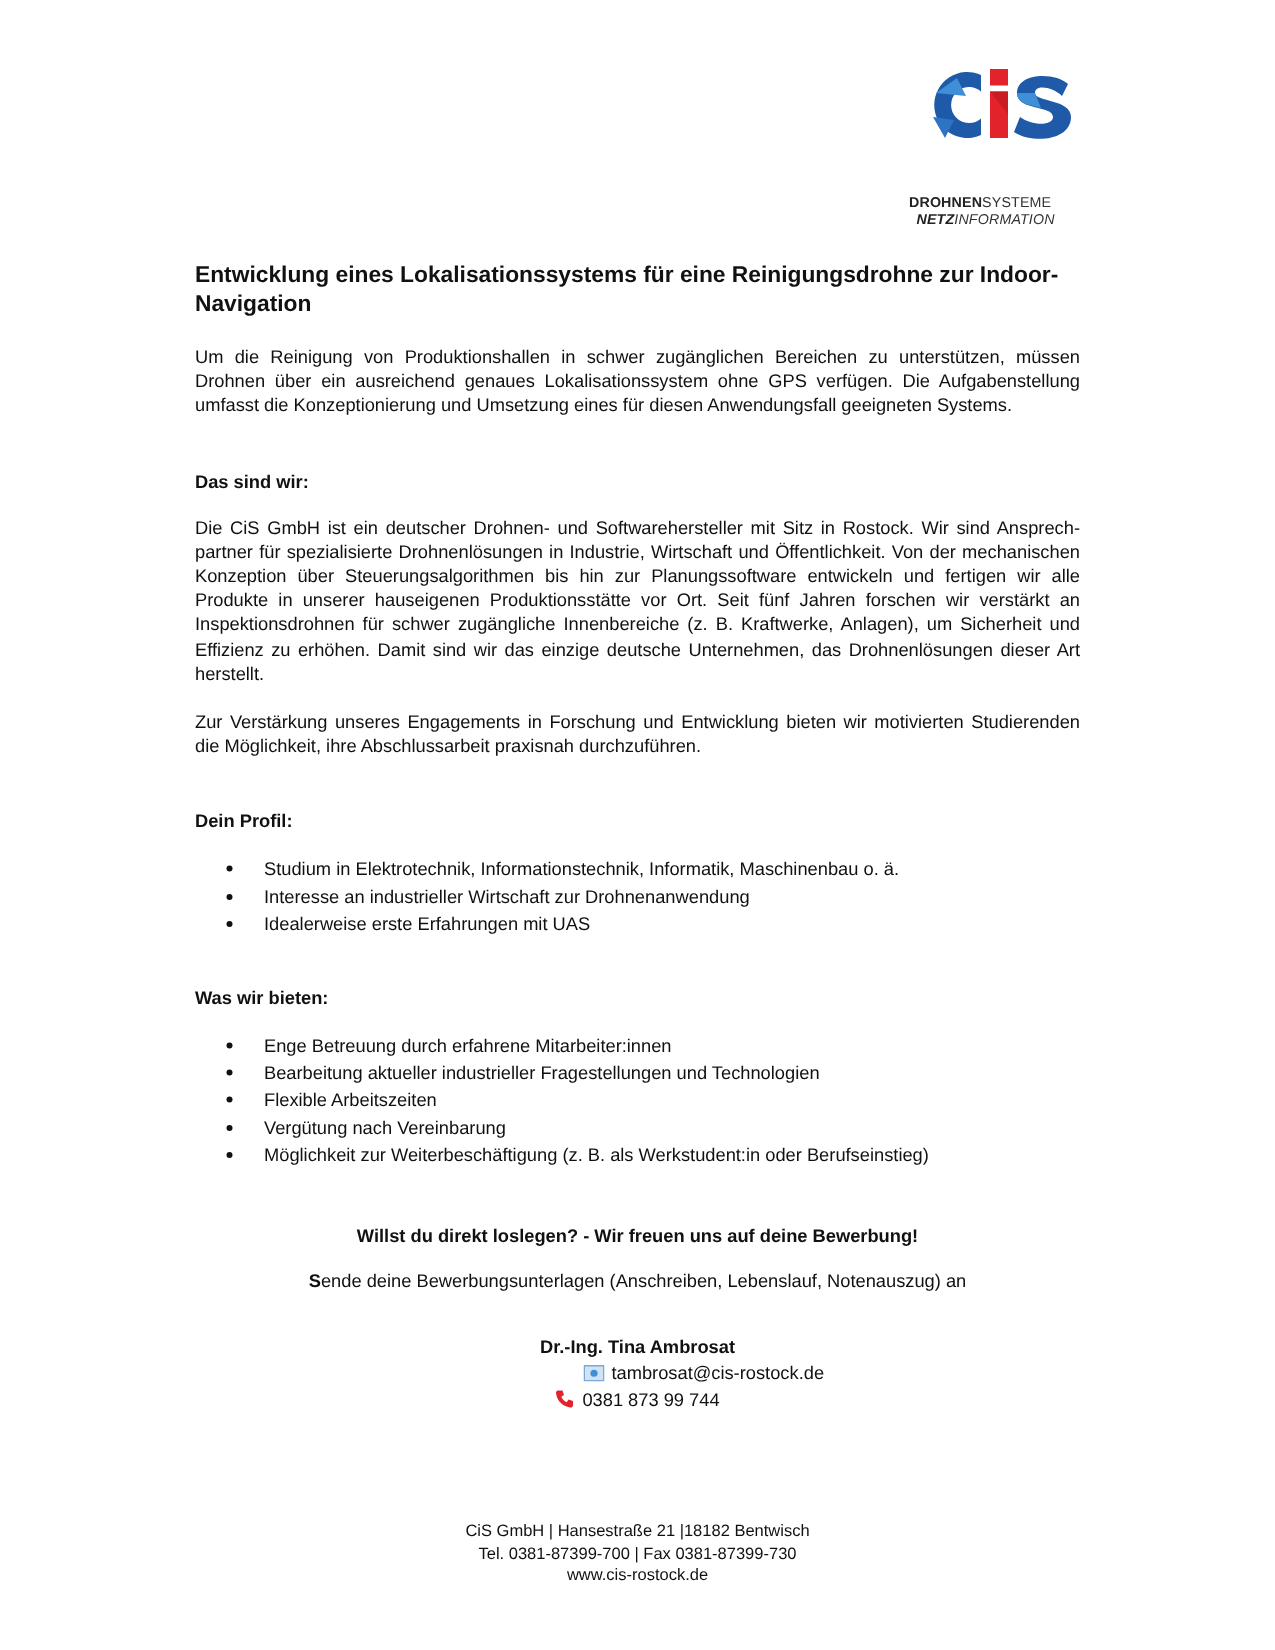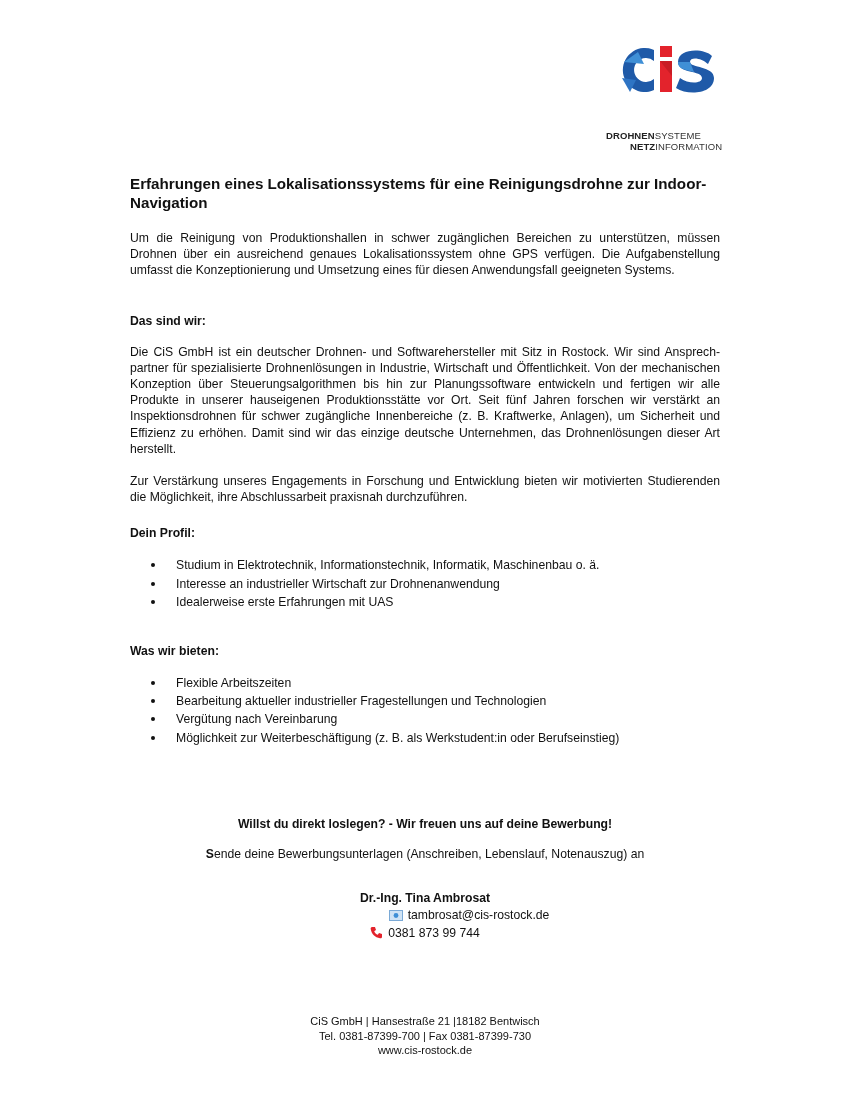--- a/index.html
+++ b/index.html
@@ -5,33 +5,33 @@
     html, body { margin: 0; padding: 0; background: #ffffff; }
     body {
       width: 850px; height: 1100px; position: relative; overflow: hidden;
       font-family: "Liberation Sans", sans-serif; color: #111111;
     }
     .logo { position: absolute; left: 606px; top: 42px; width: 118px; }
     .logo-mark { position: relative; height: 56px; width: 100px; margin-left: 12px; }
     .logo-sub { font-size: 9.5px; letter-spacing: 0.1px; color: #333; line-height: 11px; }
     .logo-sub b { font-weight: bold; color: #222; }
     .logo-sub .l1 { margin-left: 0px; margin-top: 32px; }
-    .logo-sub .l2 { margin-left: 24px; }
+    .logo-sub .l2 { margin-left: 5px; font-style: italic; }
 
     .content { position: absolute; left: 130px; top: 174px; width: 590px; }
     h1 {
       font-size: 15.2px; font-weight: bold; line-height: 19px; margin: 0 0 18px 0;
     }
     p {
       font-size: 12.2px; line-height: 16.2px; margin: 0; text-align: justify;
     }
     .intro { margin-bottom: 34px; }
     h2 { font-size: 12.2px; font-weight: bold; margin: 0 0 15px 0; line-height: 16px; }
     .para1 { margin-bottom: 16px; }
-    .para2 { margin-bottom: 20px; }
+    .para2 { margin-bottom: 34px; }
     ul { list-style: none; margin: 0; padding: 0; }
     ul li { position: relative; padding-left: 46px; font-size: 12.2px; line-height: 18.2px; }
     ul li::before {
       content: ""; position: absolute; left: 21px; top: 7px; width: 4px; height: 4px;
       border-radius: 50%; background: #111;
     }
     .list1 { margin-bottom: 32px; }
     .list2 { margin-bottom: 40px; }
 
     .cta { position: absolute; left: 0; width: 850px; text-align: center; font-size: 12.2px; }
@@ -64,38 +64,39 @@
       <path d="M60 20 C60 28 70 28 76 30 L72 20 Z" fill="#3f8fd6"></path>
     </svg>
   </div>
   <div class="logo-sub">
     <div class="l1"><b>DROHNEN</b><span>SYSTEME</span></div>
     <div class="l2"><b>NETZ</b><span>INFORMATION</span></div>
   </div>
 </div>
 
 <div class="content">
-  <h1>Erfahrungen eines Lokalisationssystems für eine Reinigungsdrohne zur Indoor-Navigation</h1>
+  <h1>Entwicklung eines Lokalisationssystems für eine Reinigungsdrohne zur Indoor-Navigation</h1>
   <p class="intro">Um die Reinigung von Produktionshallen in schwer zugänglichen Bereichen zu unterstützen, müssen Drohnen über ein ausreichend genaues Lokalisationssystem ohne GPS verfügen. Die Aufgabenstellung umfasst die Konzeptionierung und Umsetzung eines für diesen Anwendungsfall geeigneten Systems.</p>
 
   <h2>Das sind wir:</h2>
   <p class="para1">Die CiS GmbH ist ein deutscher Drohnen- und Softwarehersteller mit Sitz in Rostock. Wir sind Ansprech­partner für spezialisierte Drohnenlösungen in Industrie, Wirtschaft und Öffentlichkeit. Von der mechani­schen Konzeption über Steuerungsalgorithmen bis hin zur Planungssoftware entwickeln und fertigen wir alle Produkte in unserer hauseigenen Produktionsstätte vor Ort. Seit fünf Jahren forschen wir ver­stärkt an Inspektionsdrohnen für schwer zugängliche Innenbereiche (z. B. Kraftwerke, Anlagen), um Sicherheit und Effizienz zu erhöhen. Damit sind wir das einzige deutsche Unternehmen, das Drohnen­lösungen dieser Art herstellt.</p>
   <p class="para2">Zur Verstärkung unseres Engagements in Forschung und Entwicklung bieten wir motivierten Studieren­den die Möglichkeit, ihre Abschlussarbeit praxisnah durchzuführen.</p>
 
   <h2>Dein Profil:</h2>
   <ul class="list1">
     <li>Studium in Elektrotechnik, Informationstechnik, Informatik, Maschinenbau o. ä.</li>
     <li>Interesse an industrieller Wirtschaft zur Drohnenanwendung</li>
     <li>Idealerweise erste Erfahrungen mit UAS</li>
   </ul>
 
   <h2>Was wir bieten:</h2>
   <ul class="list2">
+    <li>Enge Betreuung durch erfahrene Mitarbeiter:innen</li>
+    <li>Bearbeitung aktueller industrieller Fragestellungen und Technologien</li>
     <li>Flexible Arbeitszeiten</li>
-    <li>Bearbeitung aktueller industrieller Fragestellungen und Technologien</li>
     <li>Vergütung nach Vereinbarung</li>
     <li>Möglichkeit zur Weiterbeschäftigung (z. B. als Werkstudent:in oder Berufseinstieg)</li>
   </ul>
 </div>
 
 <div class="cta cta-head">Willst du direkt loslegen? - Wir freuen uns auf deine Bewerbung!</div>
 <div class="cta cta-send"><b>S</b><span>ende deine Bewerbungsunterlagen (Anschreiben, Lebenslauf, Notenauszug) an</span></div>
 
 <div class="cta contact-name">Dr.-Ing. Tina Ambrosat</div>
 <div class="cta contact-mail">

